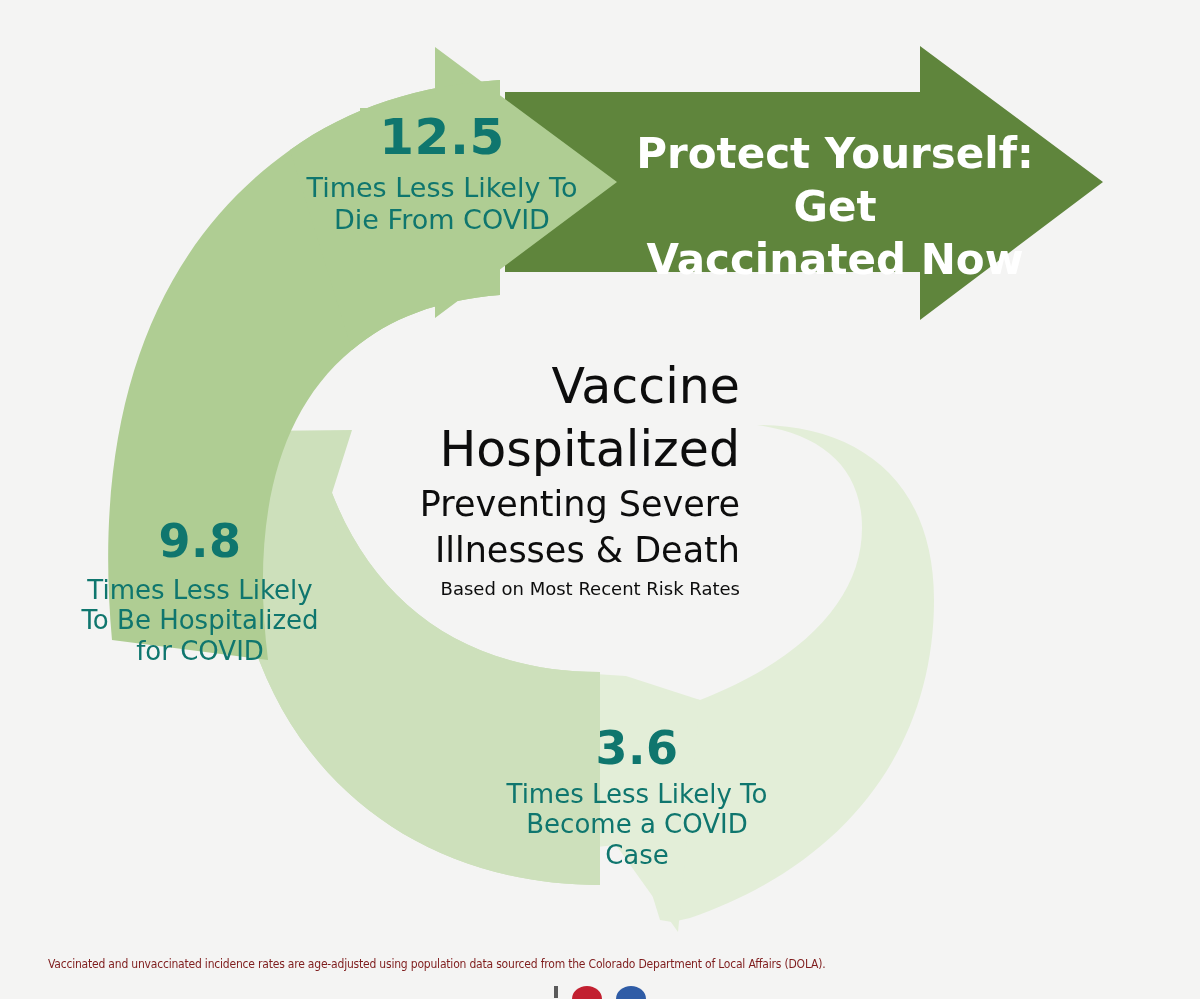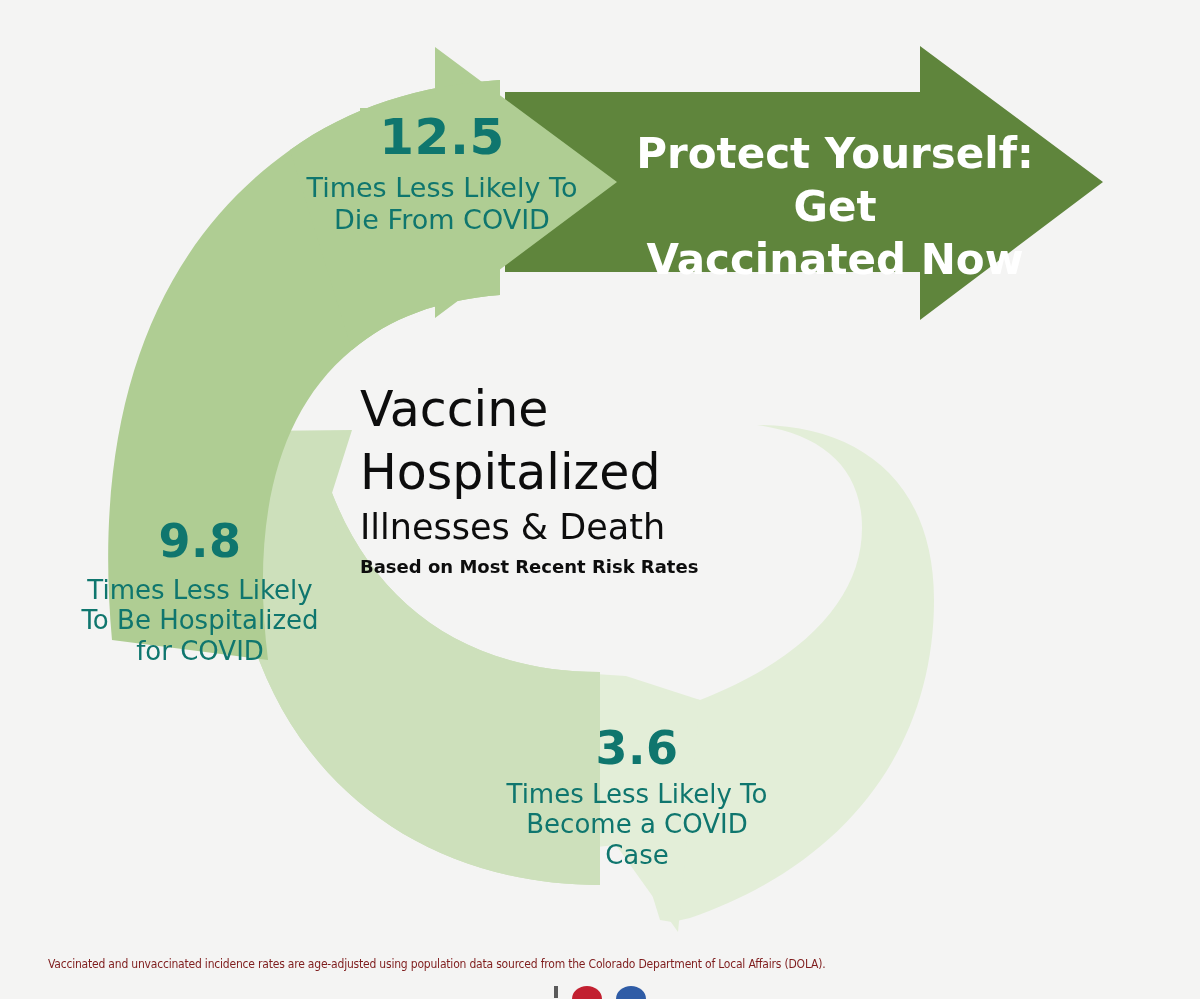--- a/index.html
+++ b/index.html
@@ -81,38 +81,37 @@
     font-size: 42px;
     line-height: 1.26;
     font-family: "DejaVu Sans", sans-serif;
     font-weight: bold;
   }
 
   
   #center-title {
     position: absolute;
     left: 360px;
-    top: 379px;
+    top: 356px;
     width: 380px;
-    text-align: left;
+    text-align: right;
     color: #0d0d0d;
   }
   #center-title .title-main {
     font-size: 49px;
     line-height: 1.28;
   }
   #center-title .title-sub {
     font-size: 35px;
     line-height: 1.24;
     margin-top: 2px;
   }
   #center-title .title-note {
     font-size: 18px;
     margin-top: 6px;
-    font-weight: bold;
   }
 
   
   #footnote {
     position: absolute;
     left: 48px;
     top: 957px;
     width: 1100px;
     font-size: 12px;
     color: #7f1d1d;
@@ -231,20 +230,21 @@
     <div class="stat-label">
       <div>Times Less Likely To</div>
       <div>Become a COVID</div>
       <div>Case</div>
     </div>
   </div>
 
   <div id="center-title">
     <div class="title-main">Vaccine</div>
     <div class="title-main">Hospitalized</div>
+    <div class="title-sub">Preventing Severe</div>
     <div class="title-sub">Illnesses &amp; Death</div>
     <div class="title-note">Based on Most Recent Risk Rates</div>
   </div>
 
   <div id="footnote">Vaccinated and unvaccinated incidence rates are age-adjusted using population data sourced from the Colorado Department of Local Affairs (DOLA).</div>
 
   <div id="logo-strip">
     <div class="logo-tick"></div>
     <div class="logo-dot" id="logo-dot-red" style="background: rgb(194, 32, 48);"></div>
     <div class="logo-dot" id="logo-dot-blue" style="background: rgb(47, 92, 166);"></div>

